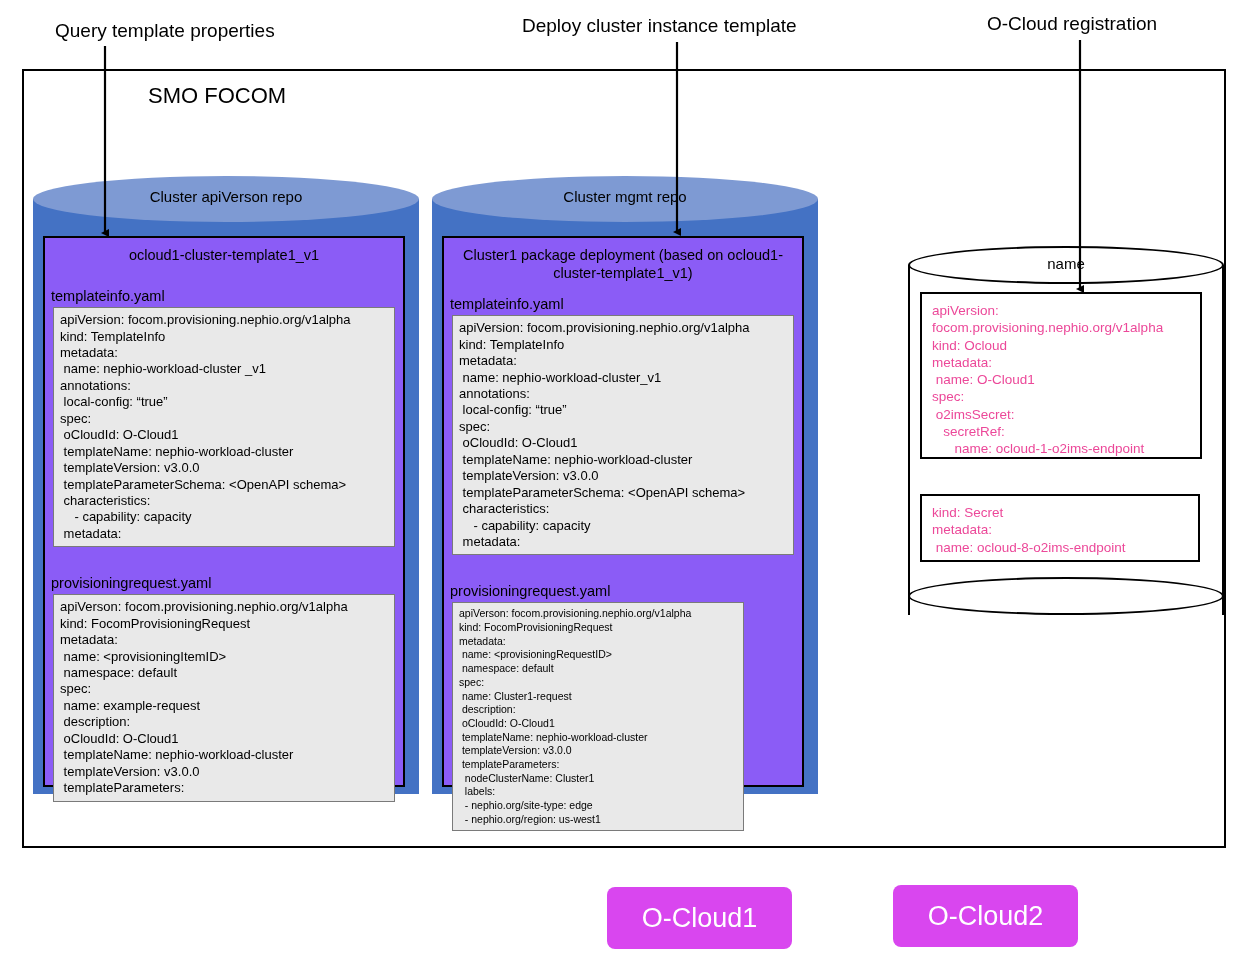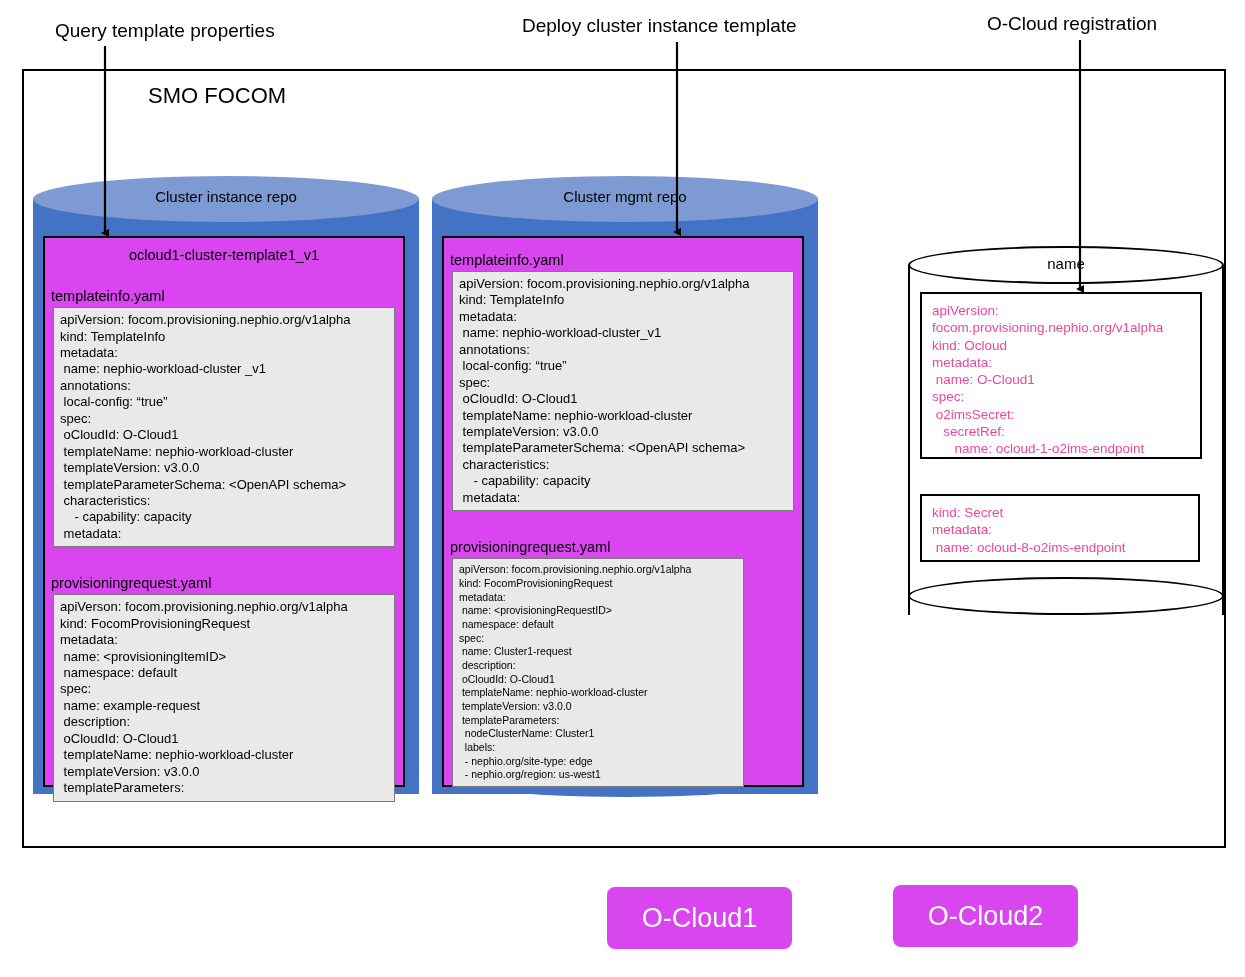--- a/index.html
+++ b/index.html
@@ -101,21 +101,21 @@
     width:100%;
     text-align:center;
     font-size:15px;
     color:#000;
     z-index:6;
   }
 
   
   .pkg{
     position:absolute;
-    background:#d946ef;
+    background:#8b5cf6;
     border:2px solid #000;
     box-sizing:border-box;
     z-index:4;
   }
   .pkg-title{
     text-align:center;
     font-size:14.5px;
     line-height:1.25;
     color:#000;
     padding:8px 8px 0 8px;
@@ -179,21 +179,21 @@
   <div class="callout" style="left:522px;top:15px;">Deploy cluster instance template</div>
   <div class="callout" style="left:987px;top:13px;">O-Cloud registration</div>
 
   <div class="smo-box"></div>
   <div class="smo-title">SMO FOCOM</div>
 
   <div class="cyl" style="left:33px;top:176px;width:386px;height:641px;">
     <div class="body" style="top:23px;height:595px;"></div>
     <div class="bottomcap" style="top:575px;height:46px;"></div>
     <div class="top" style="height:46px;"></div>
-    <div class="caption" style="top:12px;">Cluster instance repo</div>
+    <div class="caption" style="top:12px;">Cluster apiVerson repo</div>
   </div>
 
   <div class="pkg" style="left:43px;top:236px;width:362px;height:551px;">
     <div class="pkg-title">ocloud1-cluster-template1_v1</div>
     <div class="file-label" style="margin-top:14px;">templateinfo.yaml</div>
     <div class="yaml">apiVersion: focom.provisioning.nephio.org/v1alpha
 kind: TemplateInfo
 metadata:
  name: nephio-workload-cluster _v1
 annotations:
@@ -222,20 +222,21 @@
   </div>
 
   <div class="cyl" style="left:432px;top:176px;width:386px;height:641px;">
     <div class="body" style="top:23px;height:595px;"></div>
     <div class="bottomcap" style="top:575px;height:46px;"></div>
     <div class="top" style="height:46px;"></div>
     <div class="caption" style="top:12px;">Cluster mgmt repo</div>
   </div>
 
   <div class="pkg" style="left:442px;top:236px;width:362px;height:551px;">
+    <div class="pkg-title">Cluster1 package deployment (based on ocloud1-cluster-template1_v1)</div>
     <div class="file-label" style="margin-top:4px;">templateinfo.yaml</div>
     <div class="yaml">apiVersion: focom.provisioning.nephio.org/v1alpha
 kind: TemplateInfo
 metadata:
  name: nephio-workload-cluster_v1
 annotations:
  local-config: “true”
 spec:
  oCloudId: O-Cloud1
  templateName: nephio-workload-cluster

